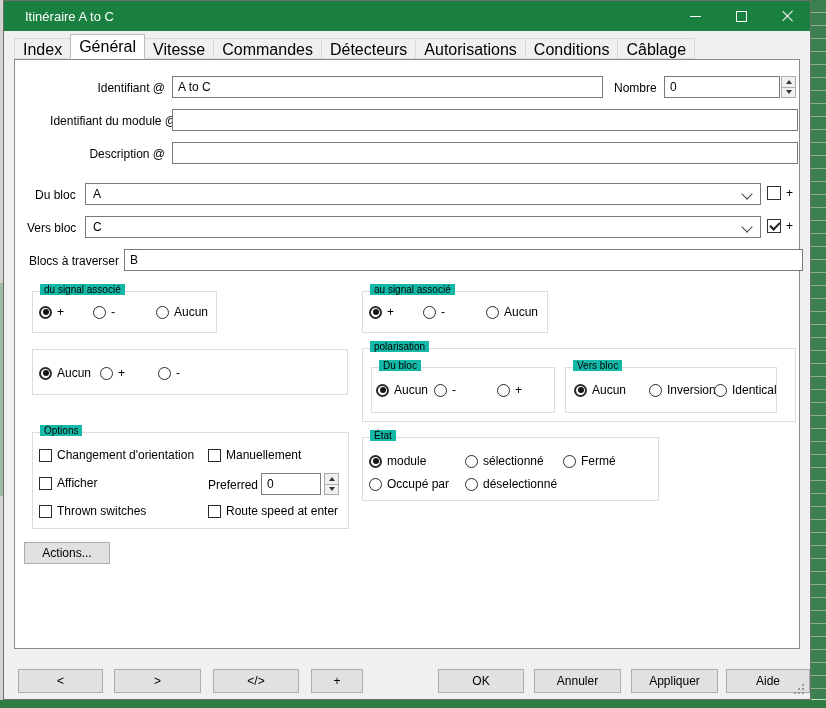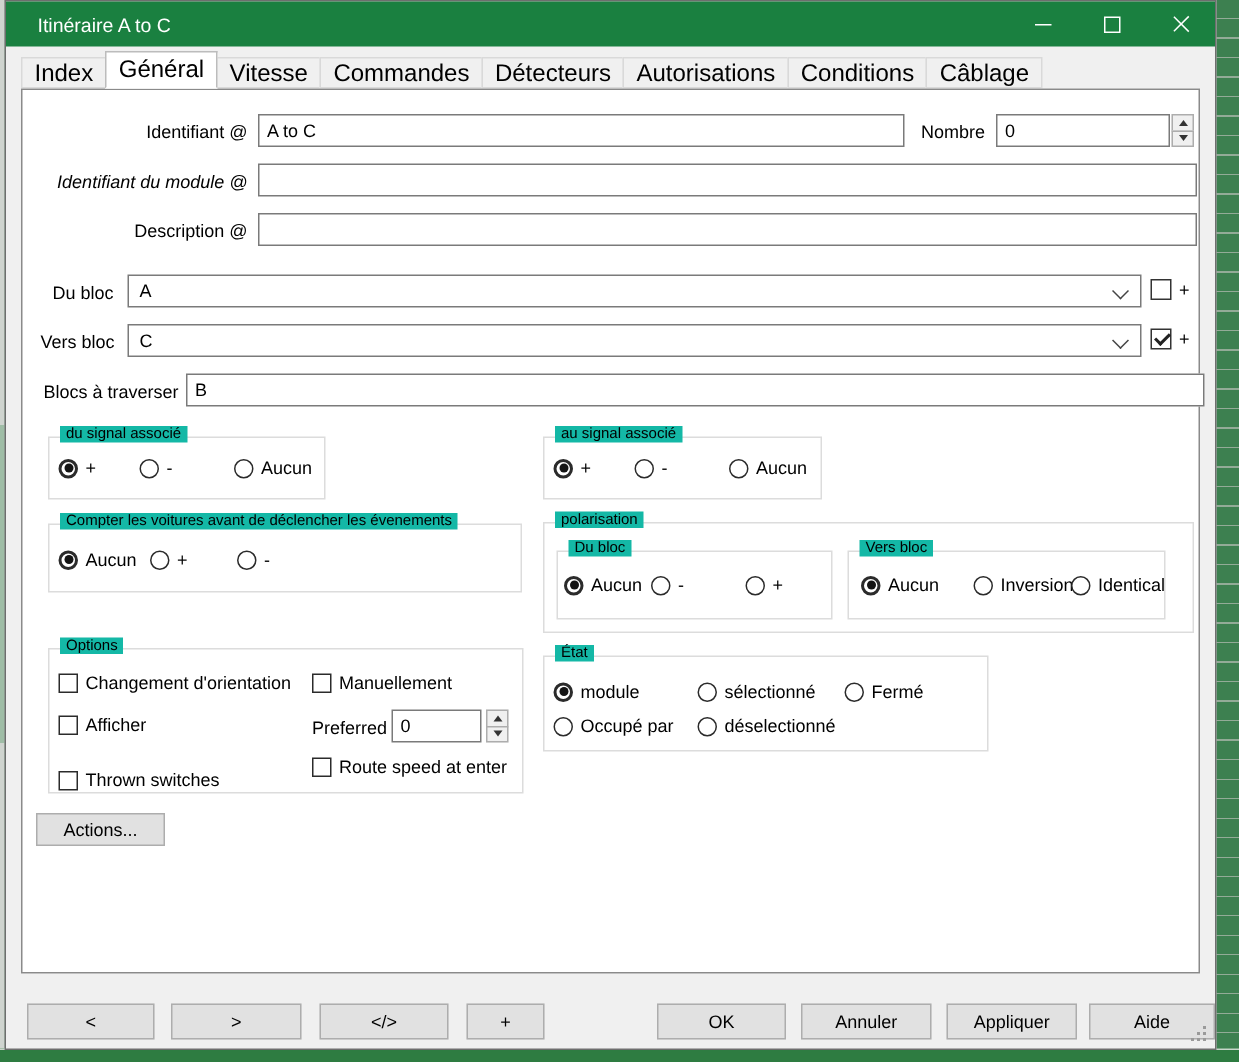--- a/index.html
+++ b/index.html
@@ -101,21 +101,21 @@
       <input class="txt" style="left: 649px; top: 16px; width: 116px;" value="0">
       <div class="spin" style="left:766px;top:16px;">
         <div class="sb">
             <span class="tu"></span>
           </div>
         <div class="sb">
             <span class="td"></span>
           </div>
       </div>
 
-      <span class="lbl rlbl" style="left:0;top:54px;width:150px;font-style:italic;">Identifiant du module @</span>
+      <span class="lbl rlbl" style="left:12px;top:54px;width:150px;">Identifiant du module @</span>
       <input class="txt" style="left: 157px; top: 49px; width: 626px;" value="">
 
       <span class="lbl rlbl" style="left:0;top:87px;width:150px;">Description @</span>
       <input class="txt" style="left: 157px; top: 82px; width: 626px;" value="">
 
       <span class="lbl" style="left:20px;top:128px;">Du bloc</span>
       <div class="combo" style="left:70px;top:123px;width:676px;">
         <span>A</span>
         <span class="chev"></span>
       </div>
@@ -159,21 +159,20 @@
           <span class="radio"></span>
           <span>-</span>
         </label>
         <label class="opt" style="left:123px;top:13px;">
           <span class="radio"></span>
           <span>Aucun</span>
         </label>
       </div>
 
       <div class="grp" style="left:17px;top:289px;width:316px;height:46px;">
-        <span class="gt">Compter les voitures avant de déclencher les évenements</span>
         <label class="opt" style="left:6px;top:16px;">
           <span class="radio sel"></span>
           <span>Aucun</span>
         </label>
         <label class="opt" style="left:67px;top:16px;">
           <span class="radio"></span>
           <span>+</span>
         </label>
         <label class="opt" style="left:125px;top:16px;">
           <span class="radio"></span>
@@ -234,21 +233,21 @@
         <span class="lbl" style="left:175px;top:45px;">Preferred</span>
         <input class="txt" style="left: 228px; top: 40px; width: 60px;" value="0">
         <div class="spin" style="left:291px;top:40px;">
           <div class="sb">
               <span class="tu"></span>
             </div>
           <div class="sb">
               <span class="td"></span>
             </div>
         </div>
-        <label class="opt" style="left:6px;top:80px;align-items:center;">
+        <label class="opt" style="left:6px;top:71px;align-items:center;">
           <span class="cb"></span>
           <span>Thrown switches</span>
         </label>
         <label class="opt" style="left:175px;top:71px;">
           <span class="cb"></span>
           <span>Route speed at enter</span>
         </label>
       </div>
 
       <div class="grp" style="left:347px;top:377px;width:297px;height:64px;">

